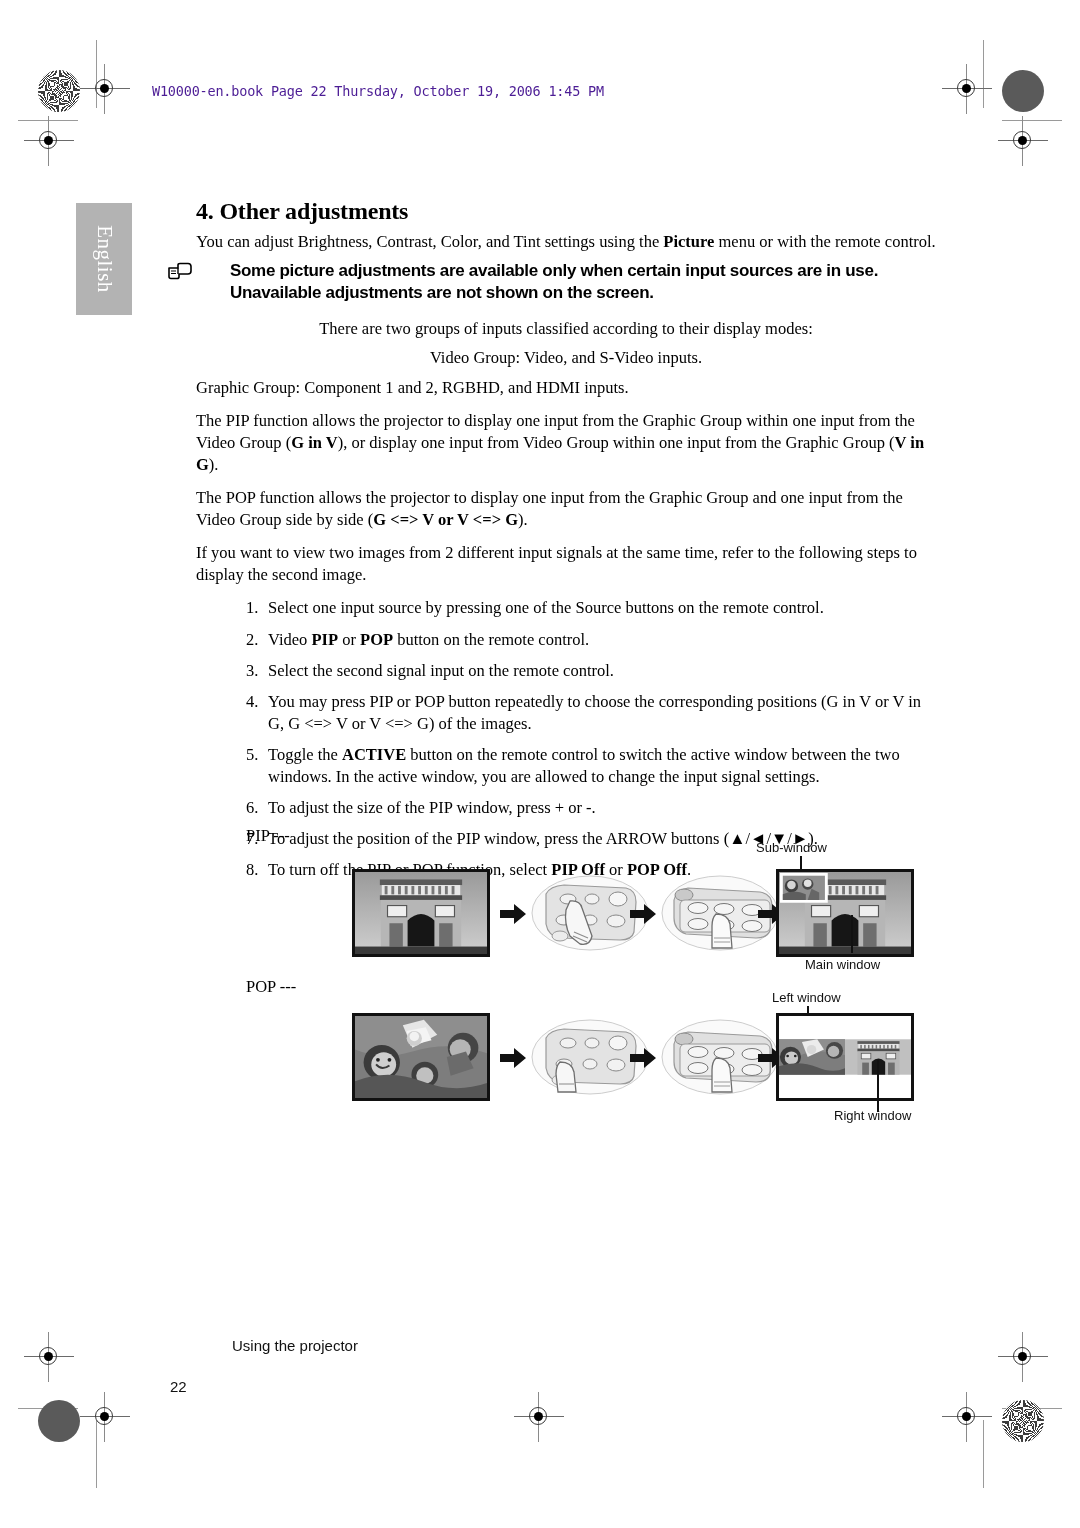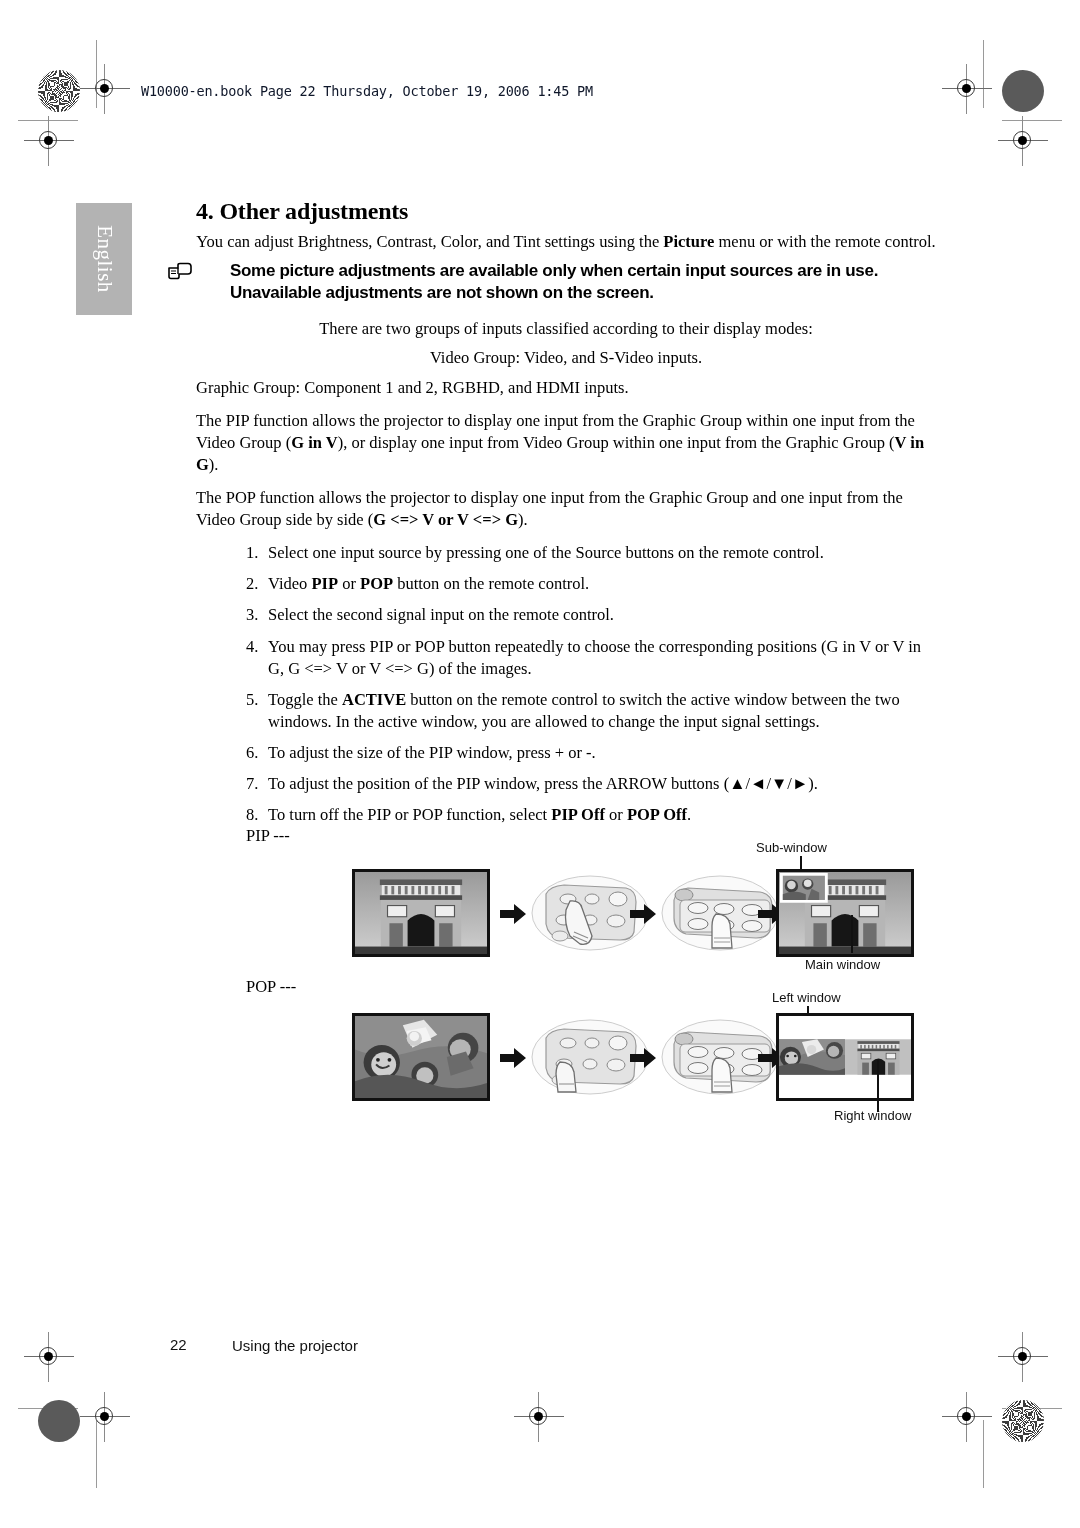--- a/index.html
+++ b/index.html
@@ -84,25 +84,25 @@
     transform: translate(-50%, -50%) rotate(90deg);
     color: #ffffff;
     font-family: "Liberation Serif", serif;
     font-size: 21px;
     letter-spacing: 0.5px;
     white-space: nowrap;
   }
 
   .bookline {
     position: absolute;
-    left: 141px;
+    left: 152px;
     top: 83px;
     font-family: "DejaVu Sans Mono", monospace;
     font-size: 13.5px;
-    color: #0f172a;
+    color: #4c1d95;
     letter-spacing: -0.2px;
     white-space: nowrap;
   }
 
   .content {
     position: absolute;
     left: 196px;
     top: 198px;
     width: 740px;
   }
@@ -210,21 +210,21 @@
 
   .remote {
     position: absolute;
     width: 120px;
     height: 78px;
   }
 
   .footer-num {
     position: absolute;
     left: 170px;
-    top: 1336px;
+    top: 1378px;
     font-family: "Liberation Sans", sans-serif;
     font-size: 15px;
     color: #111;
     text-align: right;
   }
   .footer-txt {
     position: absolute;
     left: 232px;
     top: 1337px;
     font-family: "Liberation Sans", sans-serif;
@@ -331,20 +331,21 @@
 
 
     <p class="body tight">There are two groups of inputs classified according to their display modes:</p>
     <p class="body tight indent1">Video Group: Video, and S-Video inputs.</p>
     <p class="body indent1">Graphic Group: Component 1 and 2, RGBHD, and HDMI inputs.</p>
 
     <p class="body"><span>The PIP function allows the projector to display one input from the Graphic Group within one input from the Video Group (</span><b>G in V</b><span>), or display one input from Video Group within one input from the Graphic Group (</span><b>V in G</b><span>).</span></p>
 
     <p class="body"><span>The POP function allows the projector to display one input from the Graphic Group and one input from the Video Group side by side (</span><b>G &lt;=&gt; V or V &lt;=&gt; G</b><span>).</span></p>
 
+    <p class="body">If you want to view two images from 2 different input signals at the same time, refer to the following steps to display the second image.</p>
 
     <div class="indent-list">
 
       <div class="li">
         <span class="num">1.</span>
         <span>Select one input source by pressing one of the Source buttons on the remote control.</span>
       </div>
 
       <div class="li">
         <span class="num">2.</span>

